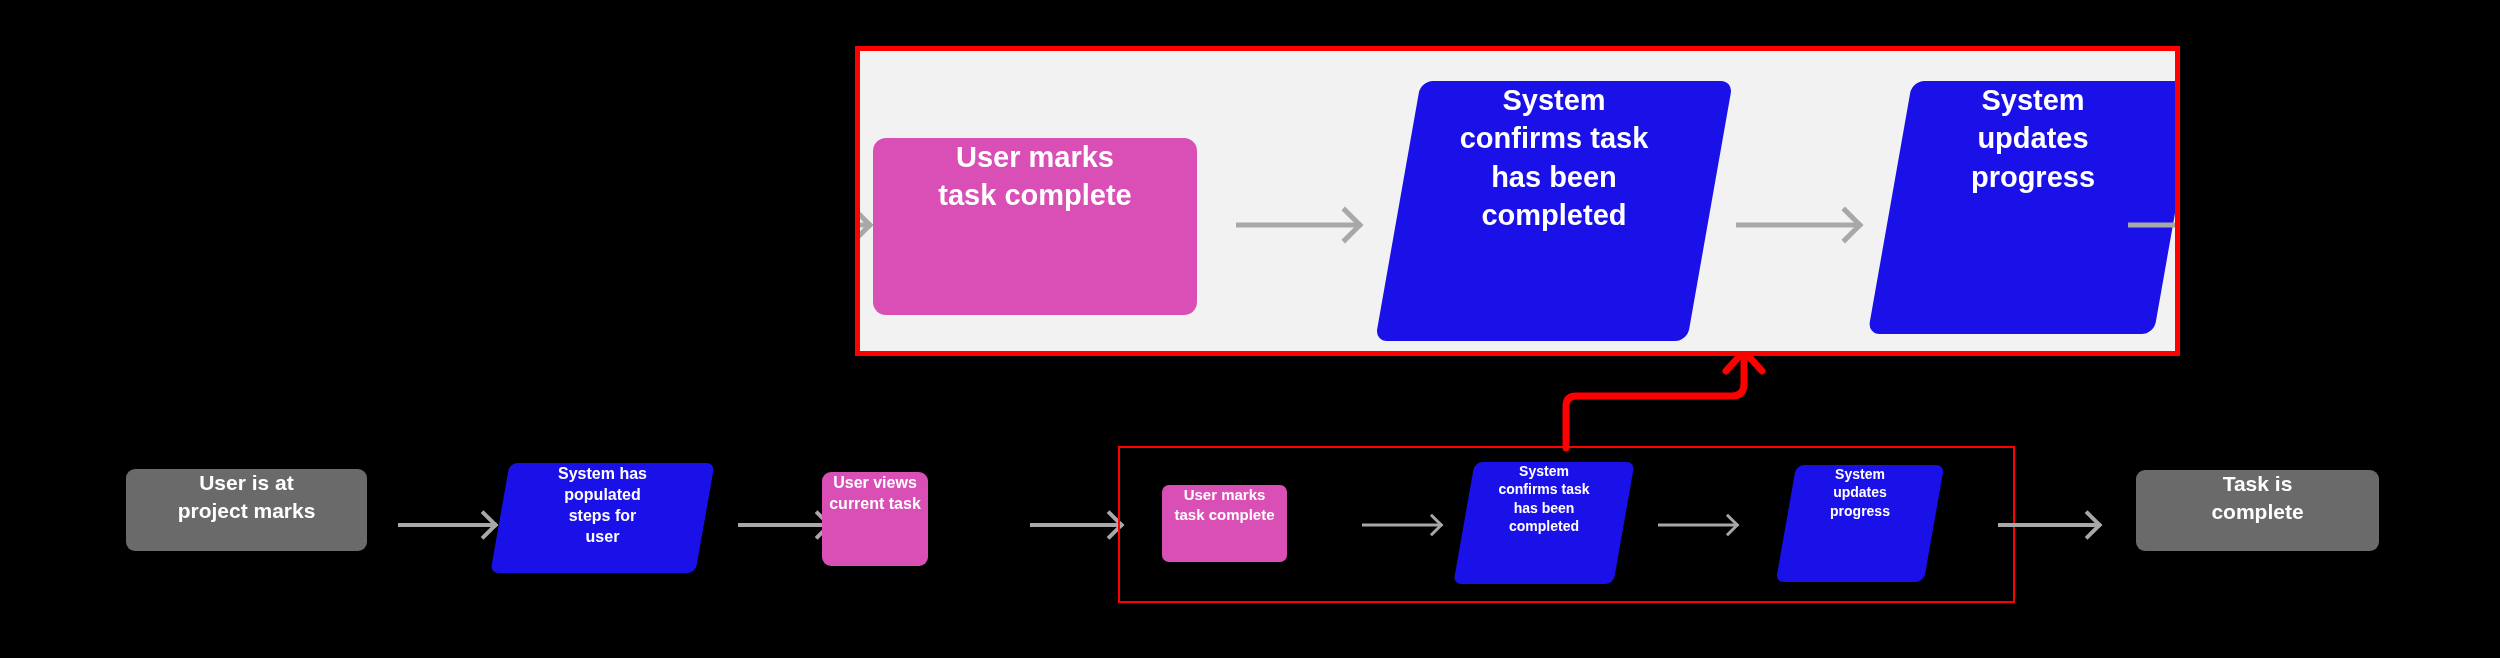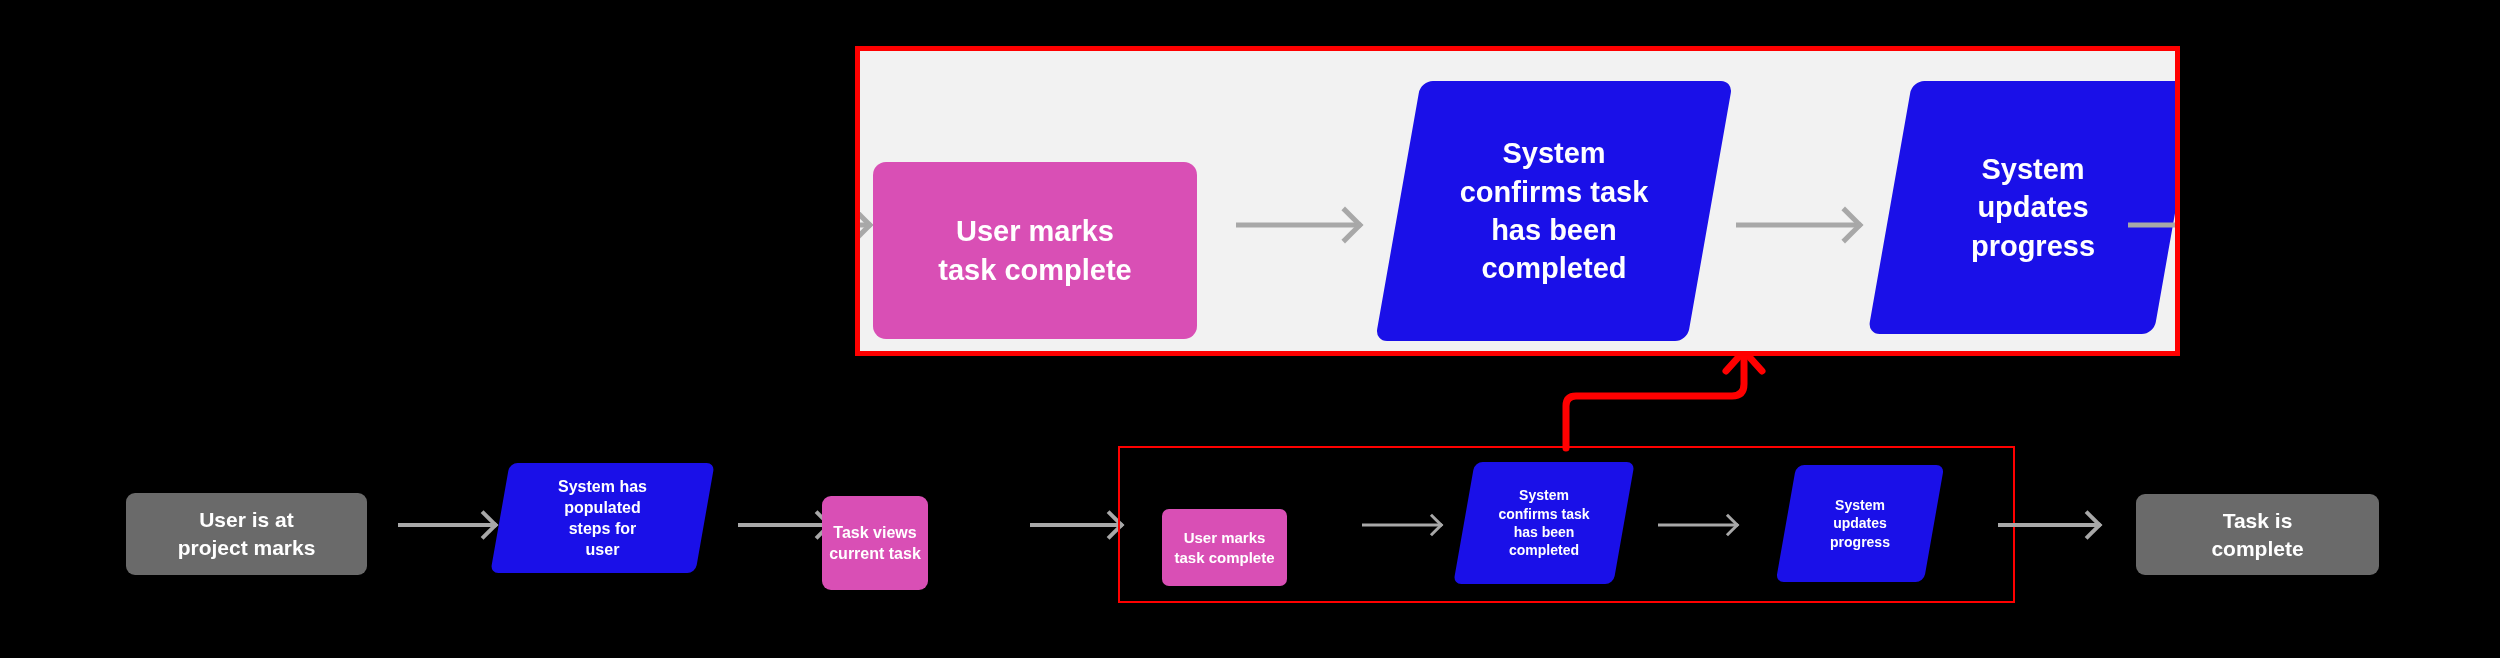--- a/index.html
+++ b/index.html
@@ -15,39 +15,37 @@
     width: 2500px;
     height: 658px;
     background: #000000;
     overflow: hidden;
   }
 
   
   .node {
     position: absolute;
     display: flex;
-    align-items: center;
     justify-content: center;
     text-align: center;
     color: #ffffff;
     font-weight: bold;
     line-height: 1.32;
     box-sizing: border-box;
     -webkit-font-smoothing: antialiased;
   }
   .node .node-label {
     display: block;
     white-space: pre-line;
     padding: 0 6px;
   }
 
   
   .node.rect {
     border-radius: 9px;
-    margin-top: 24px;
   }
   .node.rect.small { border-radius: 7px; }
 
   
   .node.para {
     border-radius: 0;
   }
   .node.para .para-shape {
     position: absolute;
     inset: 0;
@@ -133,21 +131,21 @@
 steps for
 user</span>
   </div>
 
   <div class="arrow" style="left:738px; top:525px; width:90px;">
     <div class="shaft" style="width:90px;"></div>
     <div class="head" style="left:90px;"></div>
   </div>
 
   <div class="node rect" style="left:822px; top:472px; width:106px; height:94px; background:#d94fb5; font-size:16px;">
-    <span class="node-label">Task views
+    <span class="node-label">User views
 current task</span>
   </div>
 
   <div class="arrow" style="left:1030px; top:525px; width:90px;">
     <div class="shaft" style="width:90px;"></div>
     <div class="head" style="left:90px;"></div>
   </div>
 
   <div id="highlight-box" style="left:1118px; top:446px; width:897px; height:157px;"></div>
 

